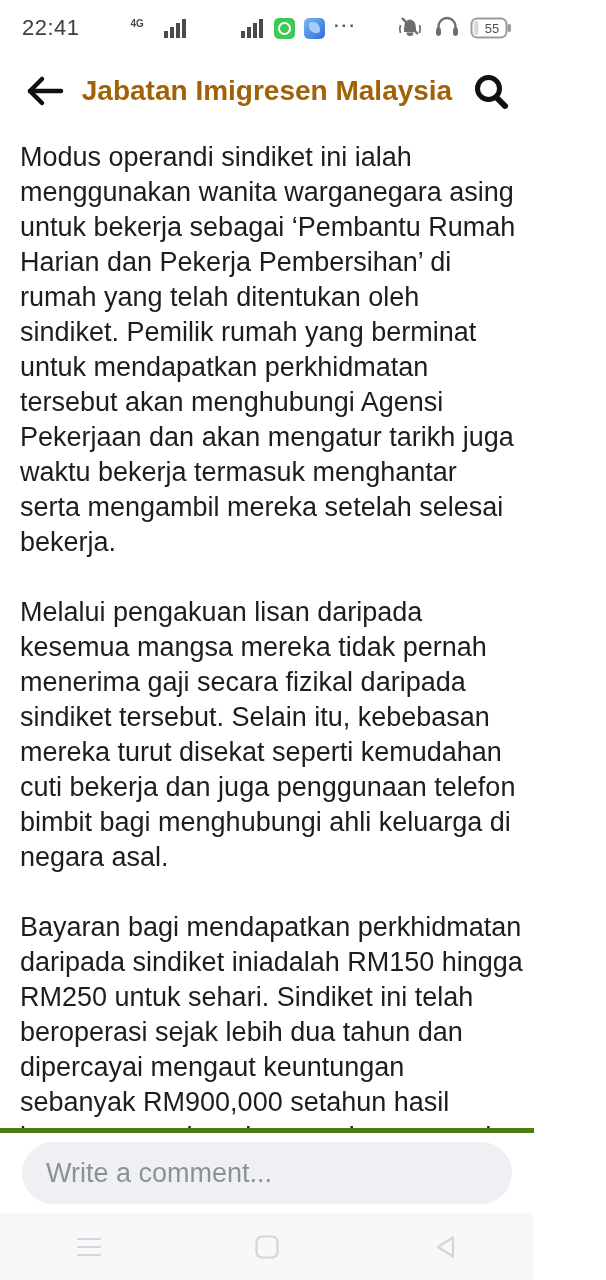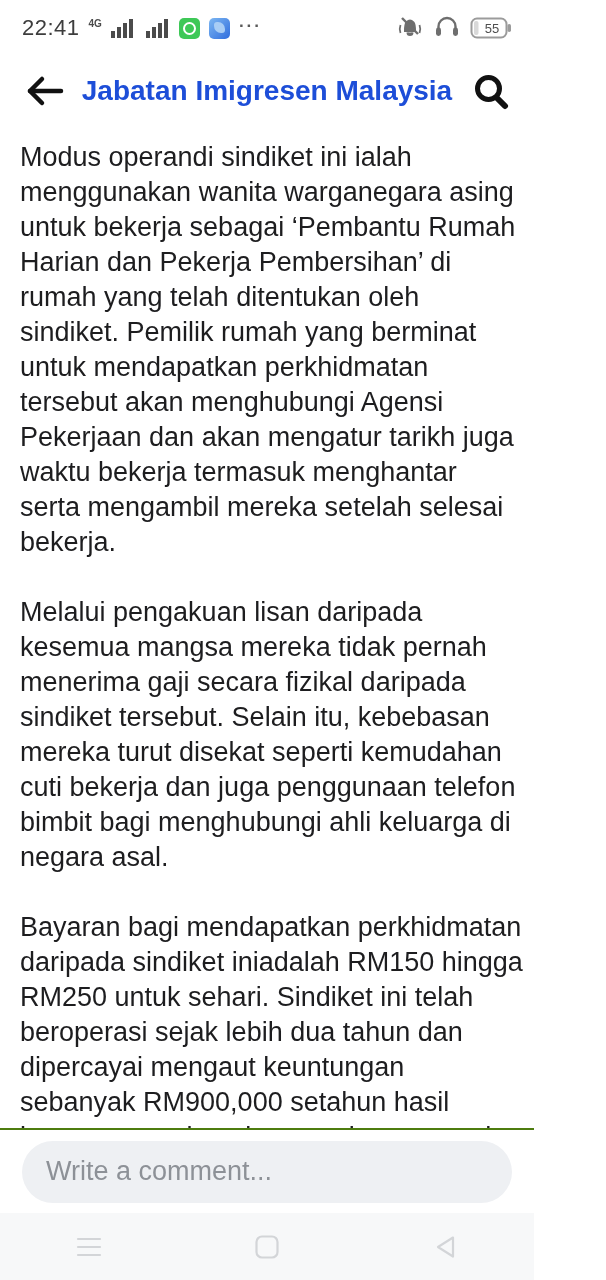--- a/index.html
+++ b/index.html
@@ -16,21 +16,21 @@
   }
 
   
   .status-bar {
     position: absolute; top: 0; left: 0; right: 0; height: 56px;
     display: flex; align-items: center; justify-content: space-between;
     padding: 0 22px; background: #ffffff;
   }
   .sb-left, .sb-right { display: flex; align-items: center; gap: 9px; }
   .sb-time { font-size: 22px; color: #3d3d3d; letter-spacing: 0.5px; }
-  .sim-signal { display: flex; align-items: flex-end; gap: 5px; }
+  .sim-signal { display: flex; align-items: flex-end; gap: 16px; margin-left: 42px; }
   .net-label { font-size: 10px; color: #4b4b4b; font-weight: bold; align-self: flex-start; margin-top: 2px; }
   .app-badge { width: 21px; height: 21px; border-radius: 5px; position: relative; }
   .app-badge.green { background: #3ec857; }
   .app-badge.green::after {
     content: ""; position: absolute; left: 4px; top: 4px;
     width: 9px; height: 9px; border: 2px solid #ffffff; border-radius: 50%;
   }
   .app-badge.blue { background: linear-gradient(135deg, #7db7f2 0%, #2f6ddd 100%); }
   .app-badge.blue::after {
     content: ""; position: absolute; left: 5px; top: 4px;
@@ -38,38 +38,38 @@
   }
   .sb-more { color: #5a5a5a; font-size: 17px; letter-spacing: 2px; font-weight: bold; line-height: 1; padding-bottom: 6px; }
 
   
   .header {
     position: absolute; top: 56px; left: 0; right: 0; height: 70px;
     display: flex; align-items: center; background: #ffffff; padding: 0 24px;
   }
   .header-title {
     position: absolute; left: 50%; transform: translateX(-50%);
-    font-size: 28px; font-weight: bold; color: #1d4ed8; white-space: nowrap;
+    font-size: 28px; font-weight: bold; color: #a16207; white-space: nowrap;
   }
   .icon-btn { background: none; border: none; padding: 0; cursor: pointer; display: flex; align-items: center; }
   .header .search-wrap { margin-left: auto; }
 
   
   .content {
     position: absolute; top: 126px; left: 0; right: 0; bottom: 0;
     padding: 14px 11px 0 20px;
     font-size: 27px; line-height: 35px; color: #1d1d1f;
     overflow: hidden;
   }
   .content p { margin: 0 0 35px 0; }
 
   
   .composer {
     position: absolute; top: 1128px; left: 0; right: 0; height: 85px;
-    background: #ffffff; border-top: 2px solid #4d7c0f;
+    background: #ffffff; border-top: 5px solid #4d7c0f;
     display: flex; align-items: center; padding: 0 22px;
   }
   .comment-pill {
     flex: 1; height: 62px; border-radius: 31px; background: #eef0f3;
     display: flex; align-items: center; padding: 0 24px;
   }
   .comment-input {
     width: 100%; border: none; outline: none; background: transparent;
     font-family: "Liberation Sans", sans-serif;
     font-size: 27px; color: #4b4f55;

